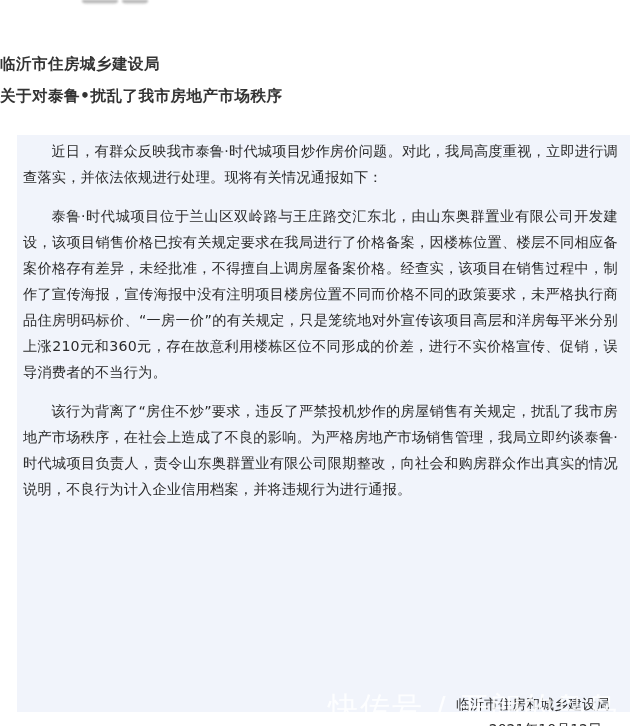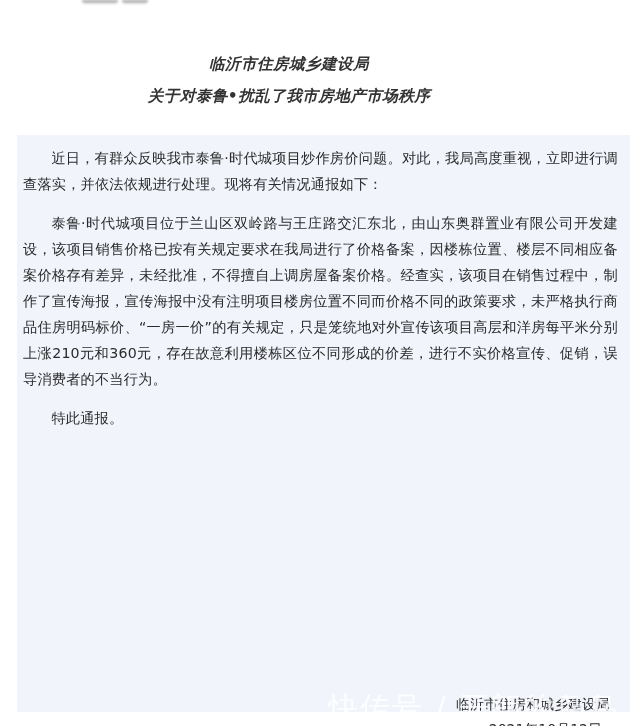--- a/index.html
+++ b/index.html
@@ -27,39 +27,38 @@
     }
     .logo-smudge.b {
       left: 122px;
       width: 26px;
     }
     .title-block {
       position: absolute;
       top: 48px;
       left: 0;
       width: 578px;
-      text-align: center;
-      font-style: italic;
+      text-align: left;
     }
     .title-line {
       font-size: 15.5px;
       font-weight: bold;
       color: #333333;
       line-height: 32px;
       letter-spacing: 0.5px;
     }
     .panel {
       position: absolute;
       top: 135px;
       left: 17px;
       width: 613px;
       height: 577px;
       background: #f1f4fb;
       box-sizing: border-box;
-      padding: 10px 12px 0 6px;
+      padding: 3px 12px 0 6px;
     }
     .para {
       font-size: 14.2px;
       line-height: 26px;
       text-indent: 2em;
       margin: 0 0 13px 0;
       text-align: justify;
       color: #2a2a2a;
       letter-spacing: 0.2px;
     }
@@ -92,19 +91,19 @@
 <div class="logo-smudge b"></div>
 
 <div class="title-block">
   <div class="title-line">临沂市住房城乡建设局</div>
   <div class="title-line">关于对泰鲁•扰乱了我市房地产市场秩序</div>
 </div>
 
 <div class="panel">
   <p class="para">近日，有群众反映我市泰鲁·时代城项目炒作房价问题。对此，我局高度重视，立即进行调查落实，并依法依规进行处理。现将有关情况通报如下：</p>
   <p class="para">泰鲁·时代城项目位于兰山区双岭路与王庄路交汇东北，由山东奥群置业有限公司开发建设，该项目销售价格已按有关规定要求在我局进行了价格备案，因楼栋位置、楼层不同相应备案价格存有差异，未经批准，不得擅自上调房屋备案价格。经查实，该项目在销售过程中，制作了宣传海报，宣传海报中没有注明项目楼房位置不同而价格不同的政策要求，未严格执行商品住房明码标价、“一房一价”的有关规定，只是笼统地对外宣传该项目高层和洋房每平米分别上涨210元和360元，存在故意利用楼栋区位不同形成的价差，进行不实价格宣传、促销，误导消费者的不当行为。</p>
-  <p class="para">特此通报。</p>
+  <p class="para">该行为背离了“房住不炒”要求，违反了严禁投机炒作的房屋销售有关规定，扰乱了我市房地产市场秩序，在社会上造成了不良的影响。为严格房地产市场销售管理，我局立即约谈泰鲁·时代城项目负责人，责令山东奥群置业有限公司限期整改，向社会和购房群众作出真实的情况说明，不良行为计入企业信用档案，并将违规行为进行通报。</p>
 
   <div class="signature sig-org">临沂市住房和城乡建设局</div>
   <div class="signature sig-date">2021年10月12日</div>
 </div>
 
 <div class="watermark">快传号 / 开朗的鸟鸟</div>
 
 </body></html>

